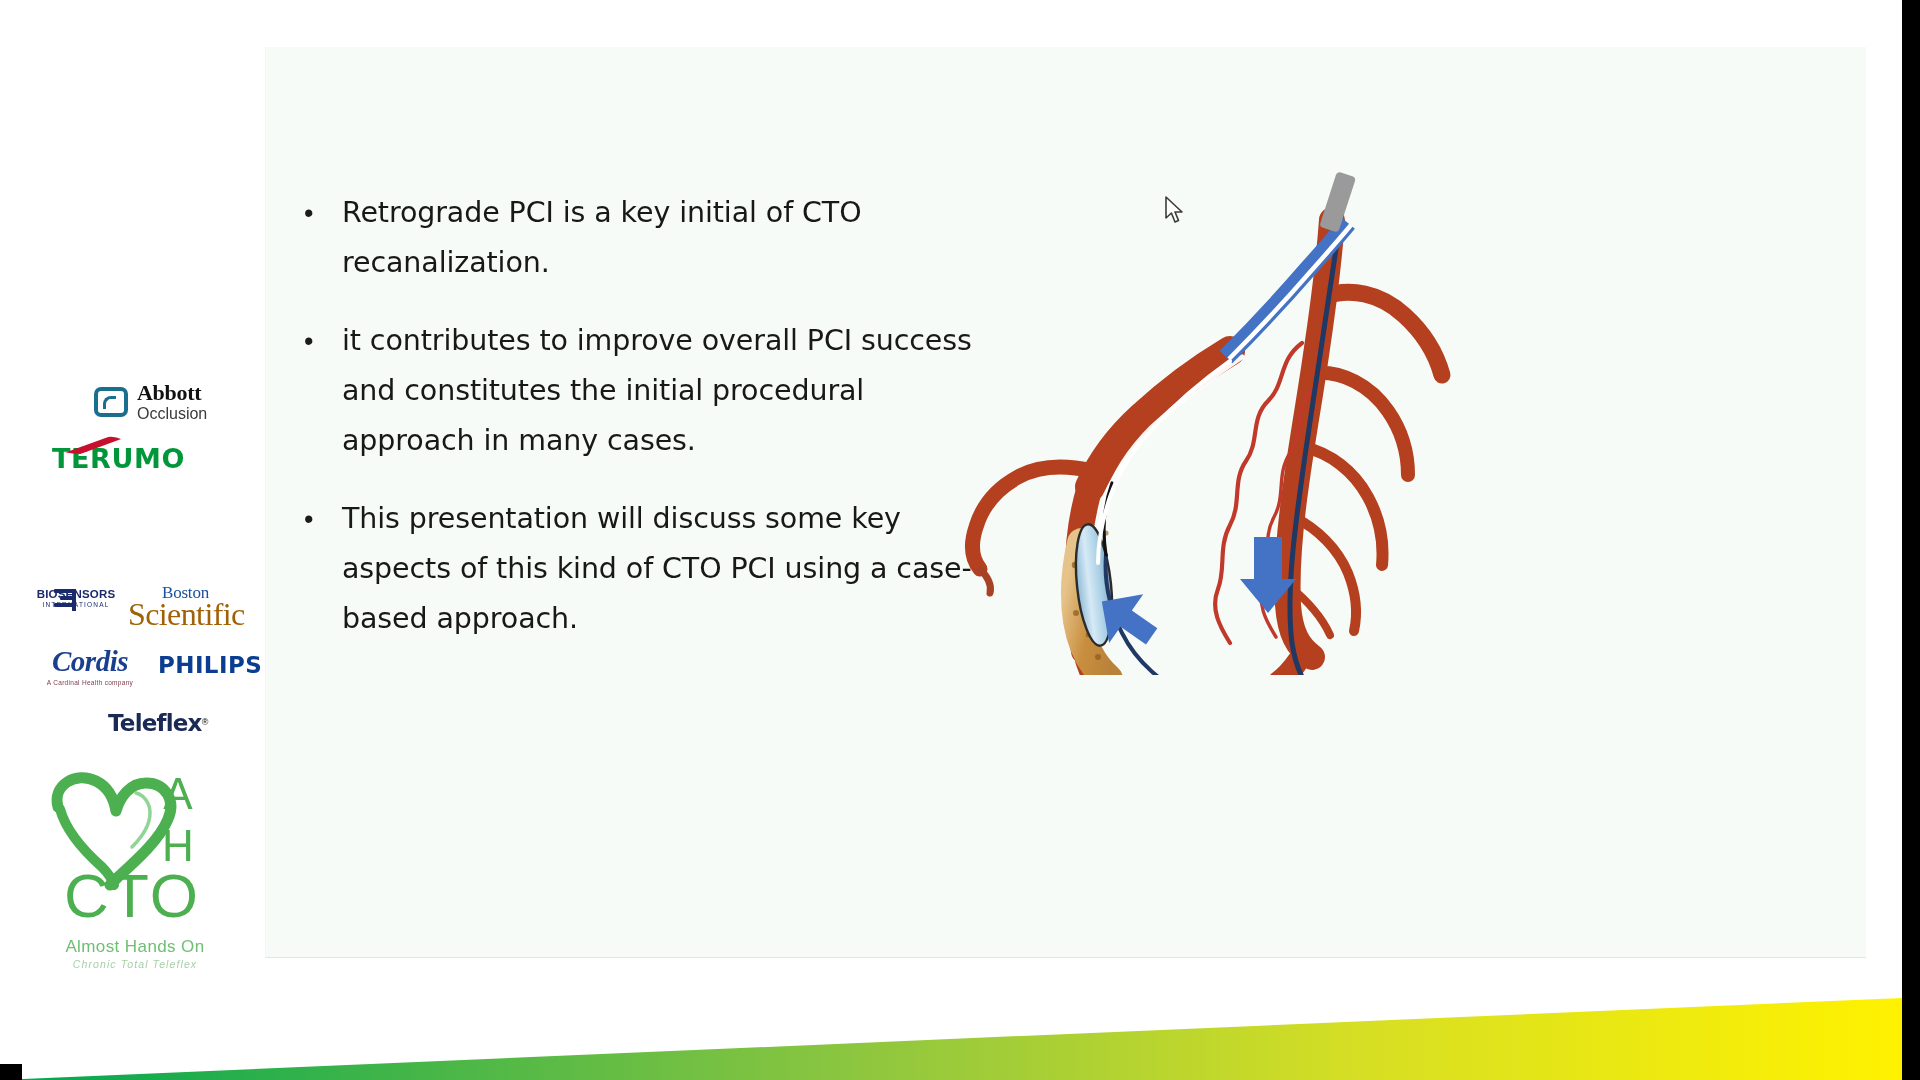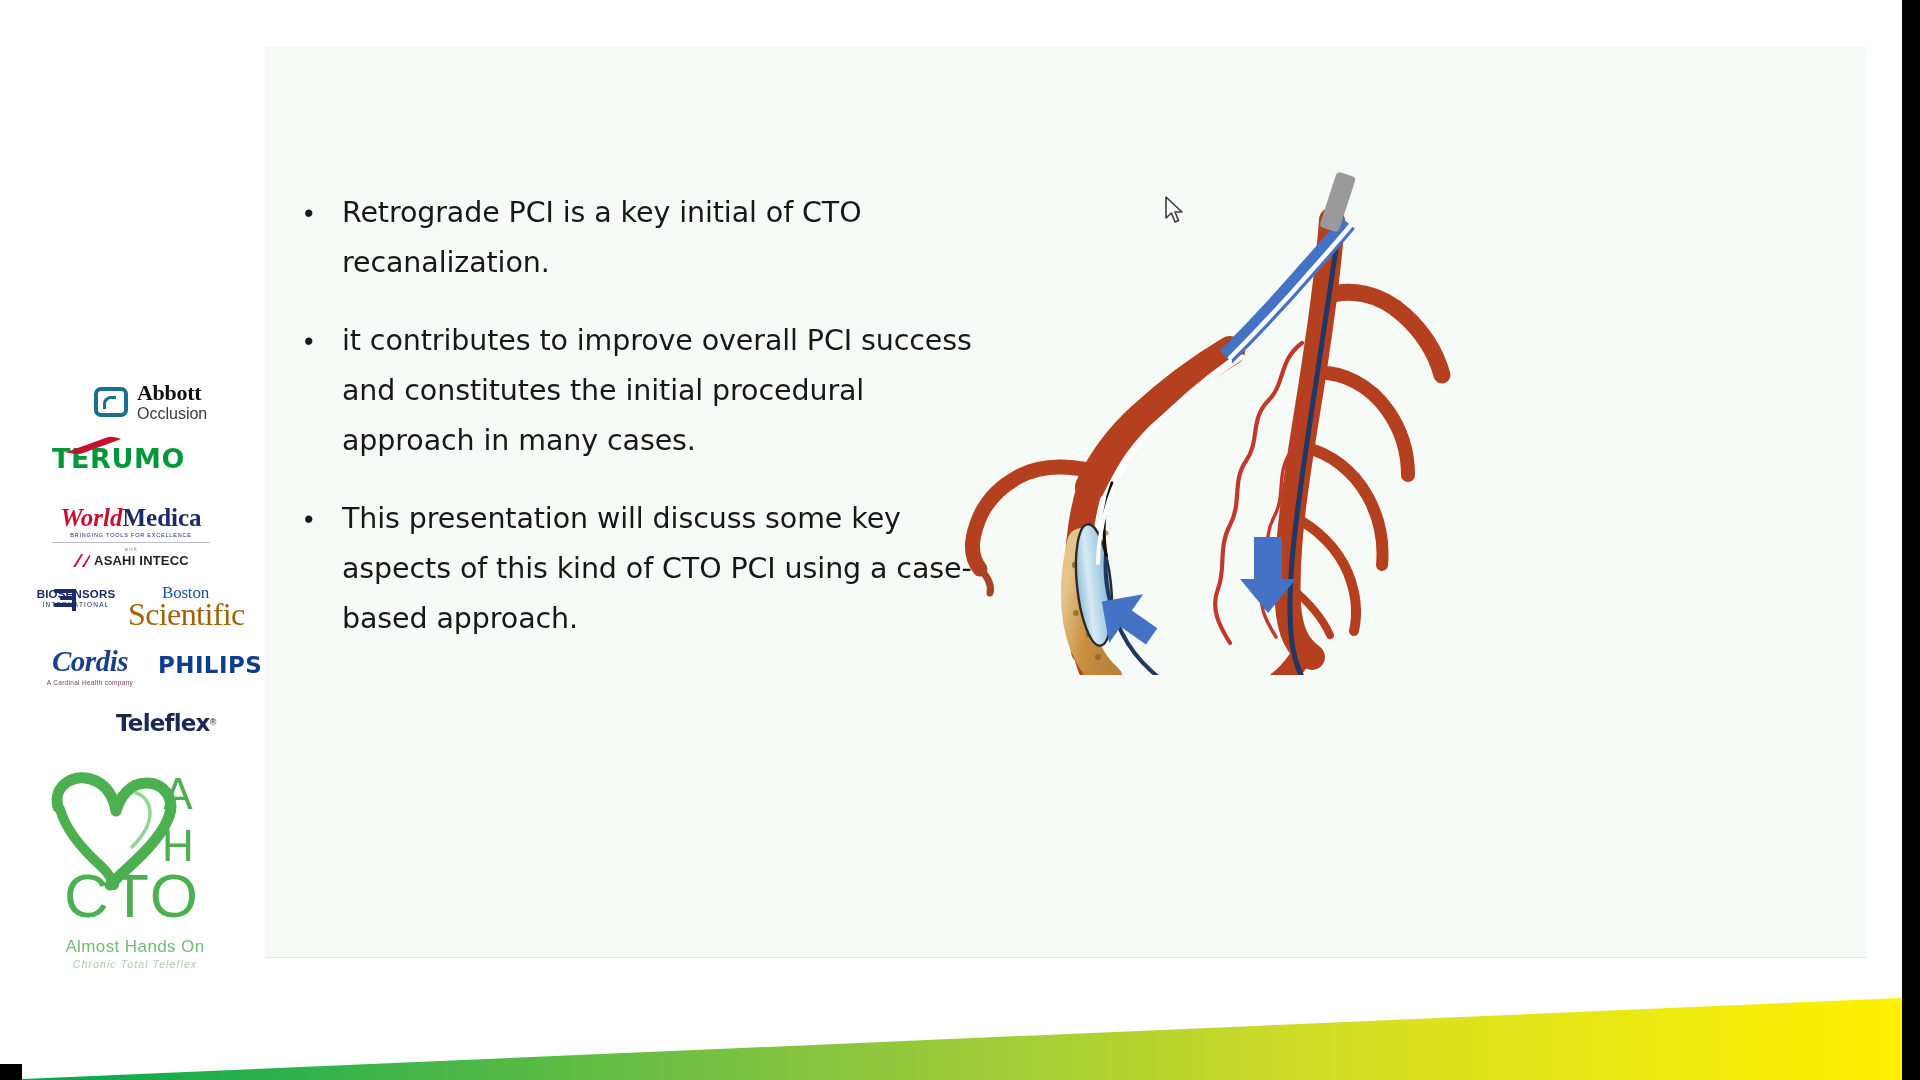--- a/index.html
+++ b/index.html
@@ -244,21 +244,21 @@
 
   
   #logo-philips { left: 158px; top: 652px; }
   .philips-word {
     font-family: "DejaVu Sans", sans-serif;
     font-weight: bold; font-size: 23px;
     color: #0b3d91; letter-spacing: 0.4px;
   }
 
   
-  #logo-teleflex { left: 116px; top: 710px; }
+  #logo-teleflex { left: 108px; top: 710px; }
   .tfx-word {
     font-family: "DejaVu Sans", sans-serif;
     font-weight: bold; font-size: 23px;
     color: #1b2a55; letter-spacing: -0.8px;
   }
   .tfx-reg { font-size: 9px; vertical-align: super; }
 
   
   #logo-ahcto { left: 40px; top: 765px; width: 190px; }
   #ahcto-svg { display: block; }
@@ -403,32 +403,20 @@
           <span class="abbott-name">Abbott</span>
           <span class="abbott-sub">Occlusion</span>
         </span>
       </div>
 
       <div class="logo-block" id="logo-terumo">
         <span class="terumo-swoosh"></span>
         <span class="terumo-word">TERUMO</span>
       </div>
 
-      <div class="logo-block" id="logo-worldmedica">
-        <div class="wm-top">
-          <span class="wm-world">World</span><span class="wm-medica">Medica</span>
-        </div>
-        <div class="wm-tag">BRINGING TOOLS FOR EXCELLENCE</div>
-        <div class="wm-rule"></div>
-        <div class="wm-with">with</div>
-        <div class="asahi-row">
-          <span class="asahi-mark"></span>
-          <span class="asahi-word">ASAHI INTECC</span>
-        </div>
-      </div>
 
       <div class="logo-block" id="logo-biosensors">
         <span class="bio-mark"><i></i><i></i><i></i></span>
         <div class="bio-name">BIOSENSORS</div>
         <div class="bio-sub">INTERNATIONAL</div>
       </div>
 
       <div class="logo-block" id="logo-boston">
         <div class="bs-line1">Boston</div>
         <div class="bs-line2">Scientific</div>

